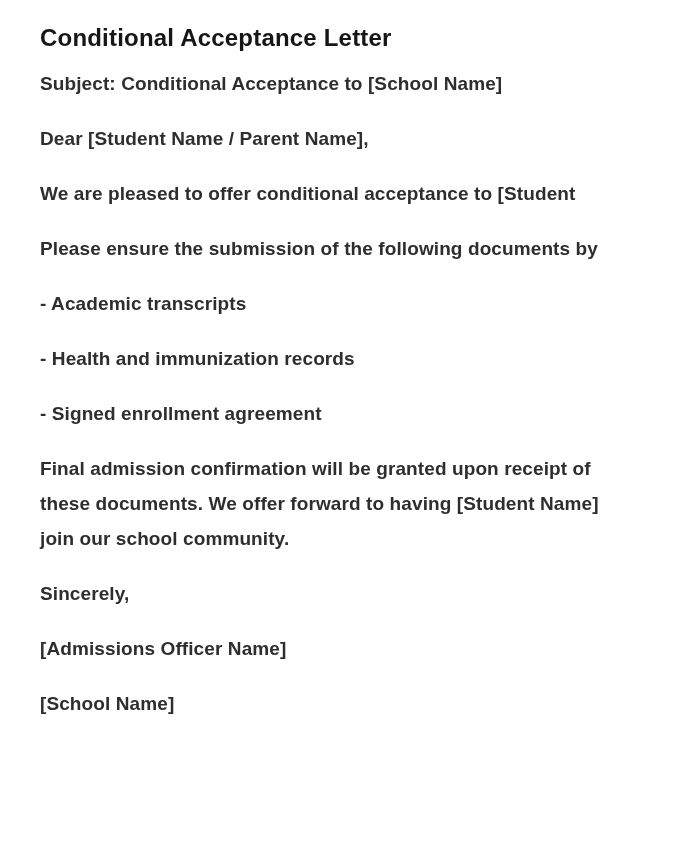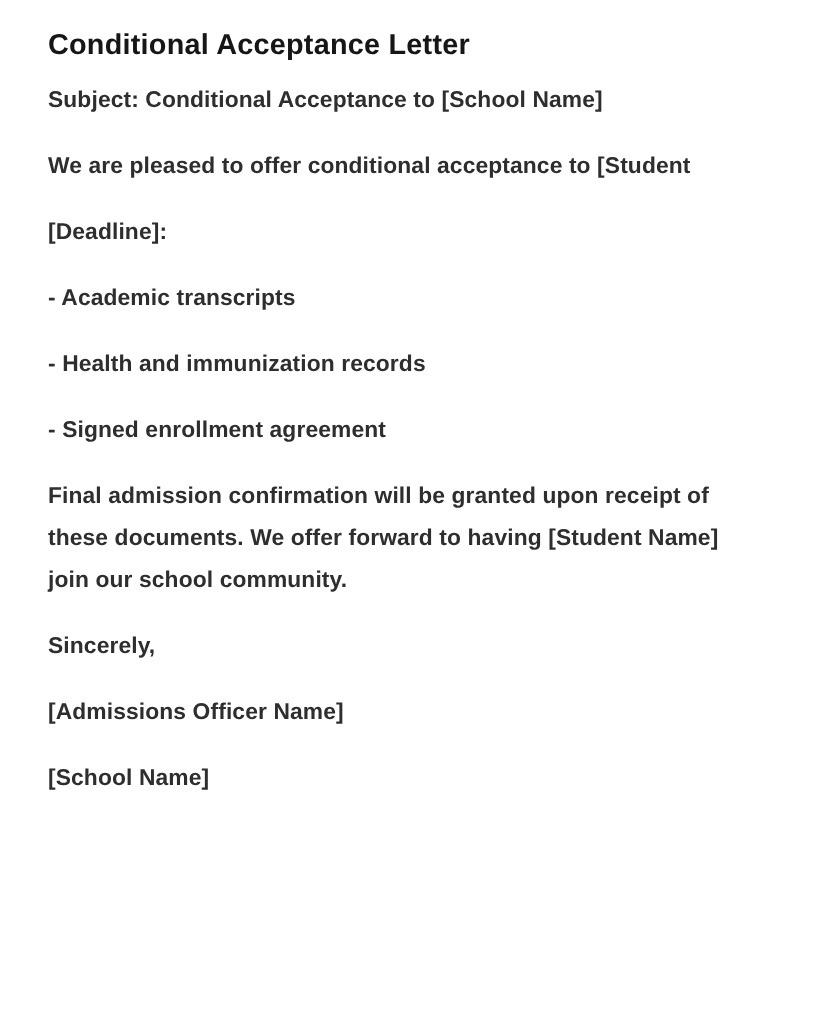--- a/index.html
+++ b/index.html
@@ -43,27 +43,30 @@
 <body>
 
 <div class="document">
 
   <h1 class="doc-title">Conditional Acceptance Letter</h1>
 
   <p class="doc-paragraph">
     <span class="doc-line">Subject: Conditional Acceptance to [School Name]</span>
   </p>
 
+  <p class="doc-paragraph">
+    <span class="doc-line">Dear [Student Name / Parent Name],</span>
+  </p>
 
   <p class="doc-paragraph">
     <span class="doc-line">We are pleased to offer conditional acceptance to [Student</span>
   </p>
 
   <p class="doc-paragraph">
-    <span class="doc-line">[Deadline]:</span>
+    <span class="doc-line">Please ensure the submission of the following documents by</span>
   </p>
 
   <p class="doc-paragraph">
     <span class="doc-line">- Academic transcripts</span>
   </p>
 
   <p class="doc-paragraph">
     <span class="doc-line">- Health and immunization records</span>
   </p>
 

